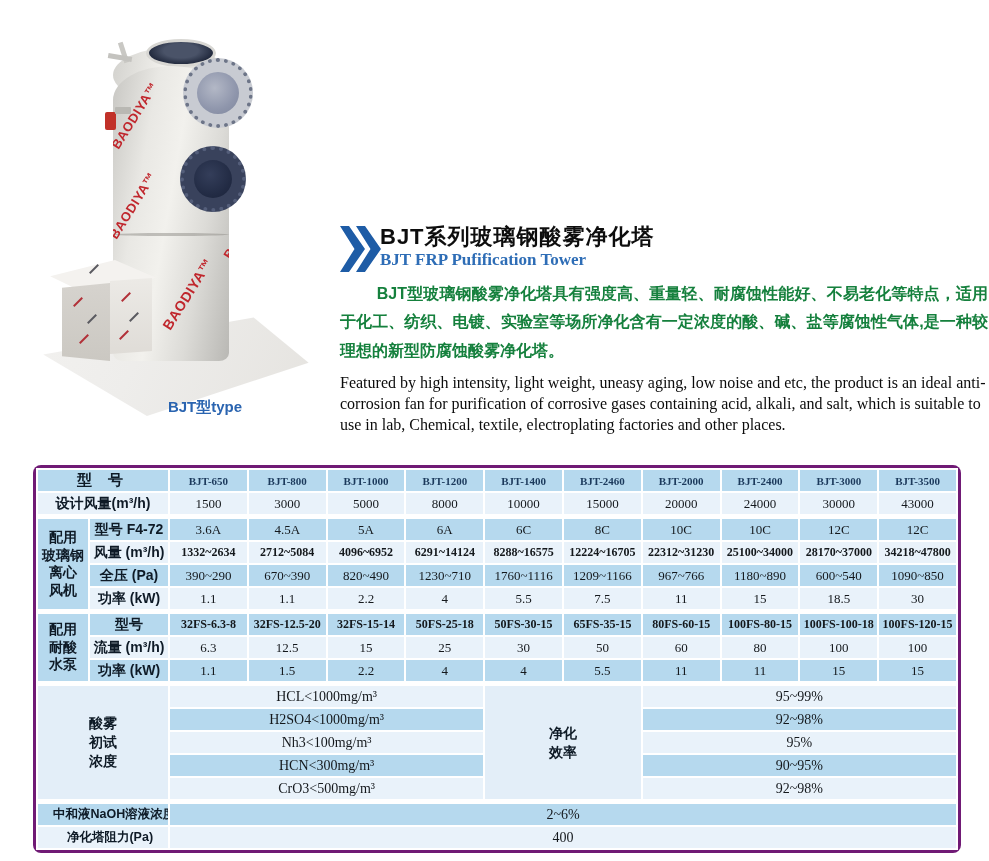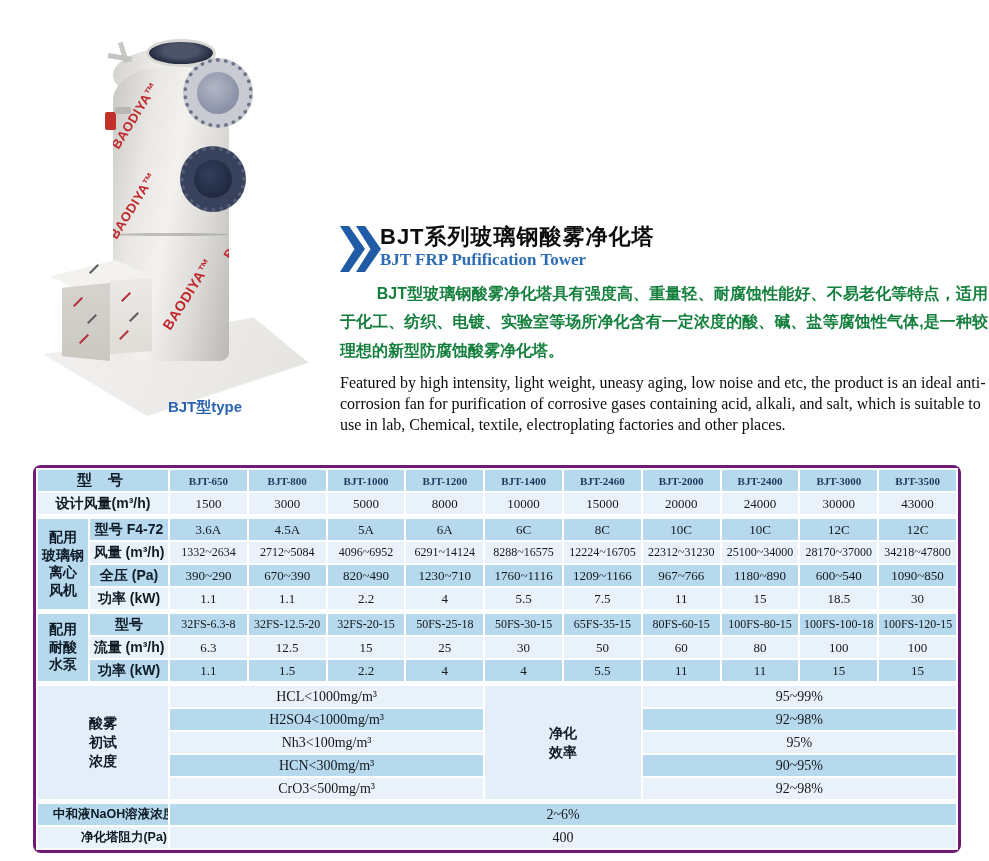--- a/index.html
+++ b/index.html
@@ -61,22 +61,22 @@
   td{border:2px solid #fff;text-align:center;height:21px;padding:0 1px;overflow:hidden;white-space:nowrap;
      font-family:"Liberation Serif","DejaVu Serif",serif;font-size:13px;color:#14181c;}
   tr.m{background:#b6d9ee;} tr.l{background:#e9f2fa;}
   tr.sec>td{border-top-width:5px;}
   td.zh{font-family:"Liberation Sans","DejaVu Sans",sans-serif;font-weight:bold;font-size:14px;color:#0e1a26;}
   td.hl{font-size:15px;letter-spacing:6px;}
   td.mdl{font-weight:bold;font-size:11px;color:#1c3a5c;}
   td.vg{white-space:pre-line;background:#b6d9ee;line-height:1.25;}
   td.sp{white-space:pre-line;background:#e3eef8;line-height:1.35;font-size:14px;}
   td.chem{font-size:14px;}
-  td.smv{font-size:12px;}
-  td.lft{text-align:right;font-size:12.5px;padding-left:15px;letter-spacing:0;}
+  td.smv{font-size:12px;font-weight:bold;}
+  td.lft{text-align:center;font-size:12.5px;padding-left:15px;letter-spacing:0;}
 </style>
 </head>
 <body>
 
 <div id="page">
 
   <div id="photo">
     <div id="baseplate" class="abs"></div>
     <div id="dome" class="abs"></div>
     <div id="topring" class="abs"></div>
@@ -217,21 +217,21 @@
             <td>18.5</td>
             <td>30</td>
     </tr>
     <tr class="m sec">
       <td rowspan="3" class="zh vg">配用
 耐酸
 水泵</td>
       <td class="zh">型号</td>
       <td class="smv">32FS-6.3-8</td>
             <td class="smv">32FS-12.5-20</td>
-            <td class="smv">32FS-20-15</td>
+            <td class="smv">32FS-15-14</td>
             <td class="smv">50FS-25-18</td>
             <td class="smv">50FS-30-15</td>
             <td class="smv">65FS-35-15</td>
             <td class="smv">80FS-60-15</td>
             <td class="smv">100FS-80-15</td>
             <td class="smv">100FS-100-18</td>
             <td class="smv">100FS-120-15</td>
     </tr>
     <tr class="l">
       <td class="zh">流量 (m³/h)</td>

